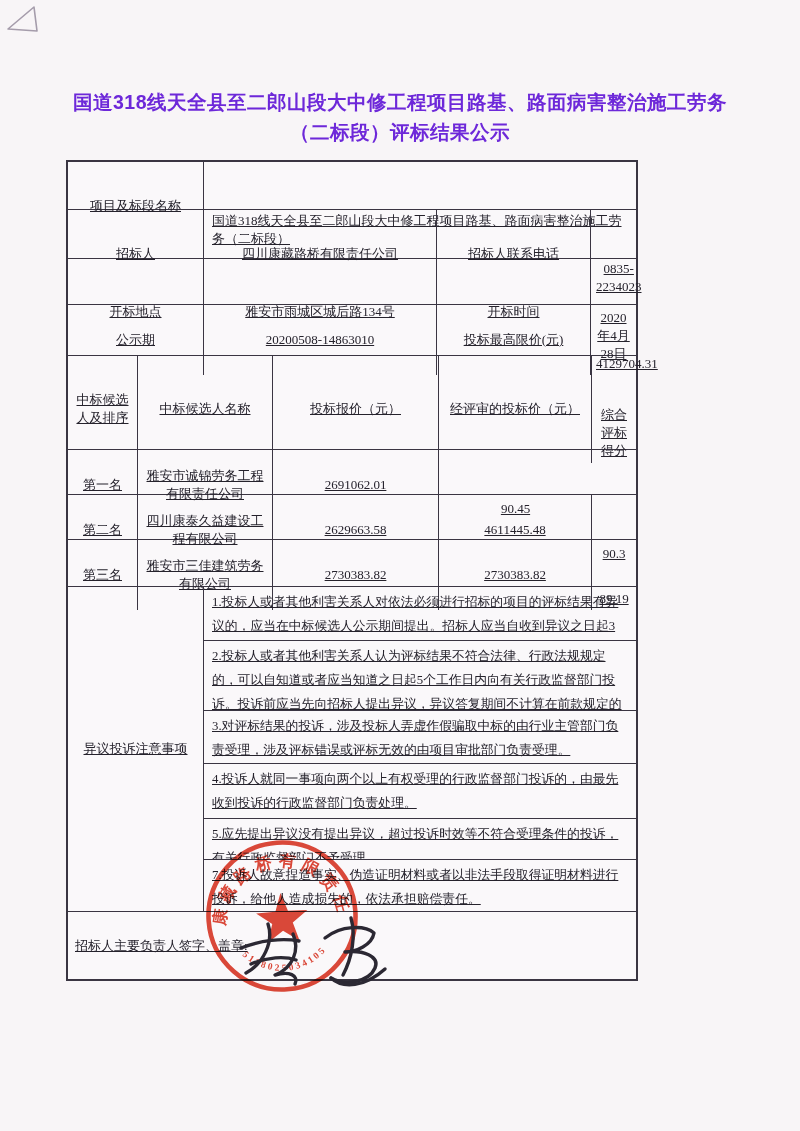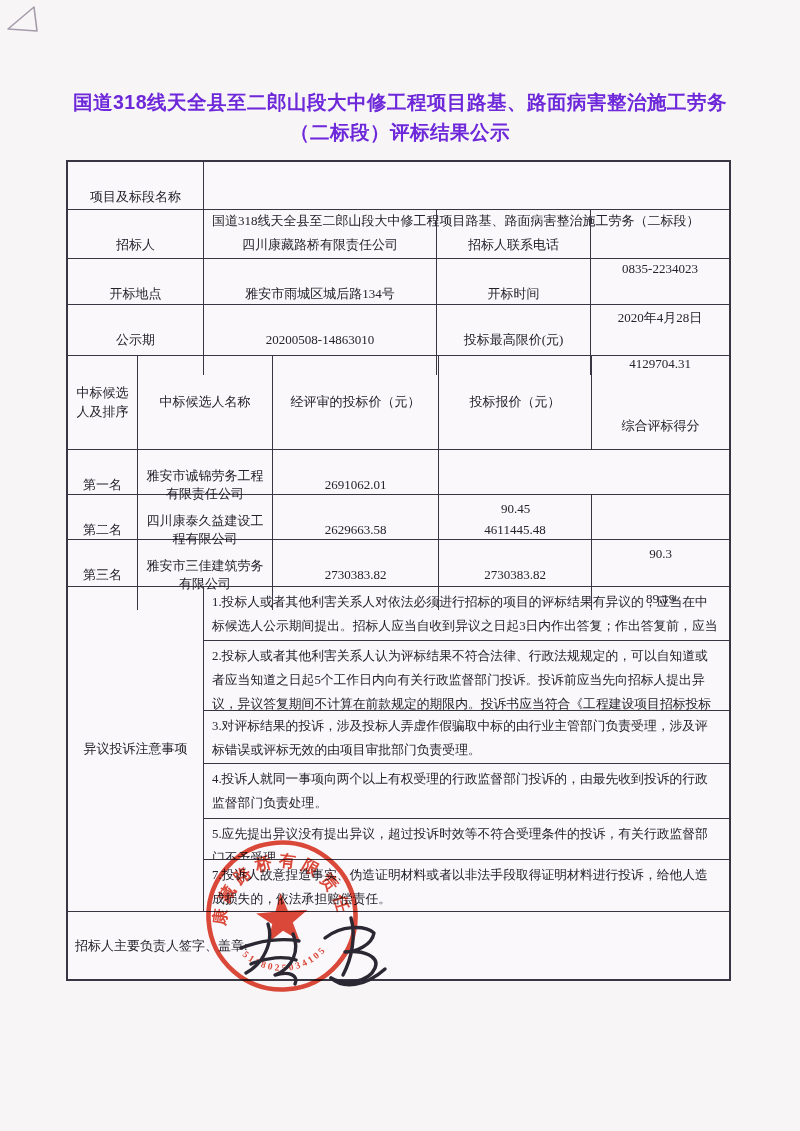--- a/index.html
+++ b/index.html
@@ -9,23 +9,24 @@
     font-family:"Liberation Serif","DejaVu Serif",serif;
     color:#25222c;
   }
   .title{
     position:absolute;top:87px;left:0;width:800px;text-align:center;
     font-family:"Liberation Sans","DejaVu Sans",sans-serif;
     font-weight:bold;font-size:19.5px;line-height:30px;color:#6d28d9;
     letter-spacing:0.5px;
   }
   .doc-table{
-    position:absolute;left:66px;top:160px;width:665px;
+    position:absolute;left:66px;top:160px;width:572px;
     border:2px solid #3a3542;box-sizing:border-box;
     background:rgba(255,255,255,0.35);
+    text-decoration:underline;
   }
   .trow{display:grid;border-bottom:1.5px solid #3a3542;box-sizing:border-box;}
   .trow.last{border-bottom:none;}
   .cell{
     display:flex;align-items:center;justify-content:center;text-align:center;
     border-right:1.5px solid #3a3542;box-sizing:border-box;
     padding:2px 5px;font-size:13px;line-height:1.4;
   }
   .cell:last-child{border-right:none;margin-top:48px;}
   .cell.left{justify-content:flex-start;text-align:left;padding-left:8px;}
@@ -94,22 +95,22 @@
   <div class="trow" style="grid-template-columns:136px 233px 154px 1fr;height:51px">
     <div class="cell">公示期</div>
     <div class="cell">20200508-14863010</div>
     <div class="cell">投标最高限价(元)</div>
     <div class="cell">4129704.31</div>
   </div>
 
   <div class="trow" style="grid-template-columns:70px 135px 166px 153px 1fr;height:94px">
     <div class="cell">中标候选人及排序</div>
     <div class="cell">中标候选人名称</div>
+    <div class="cell">投标报价（元）</div>
     <div class="cell">经评审的投标价（元）</div>
-    <div class="cell">投标报价（元）</div>
     <div class="cell">综合评标得分</div>
   </div>
 
   <div class="trow" style="grid-template-columns:70px 135px 166px 153px 1fr;height:45px">
     <div class="cell">第一名</div>
     <div class="cell">雅安市诚锦劳务工程有限责任公司</div>
     <div class="cell">2691062.01</div>
     <div class="cell">90.45</div>
   </div>
   <div class="trow" style="grid-template-columns:70px 135px 166px 153px 1fr;height:45px">

